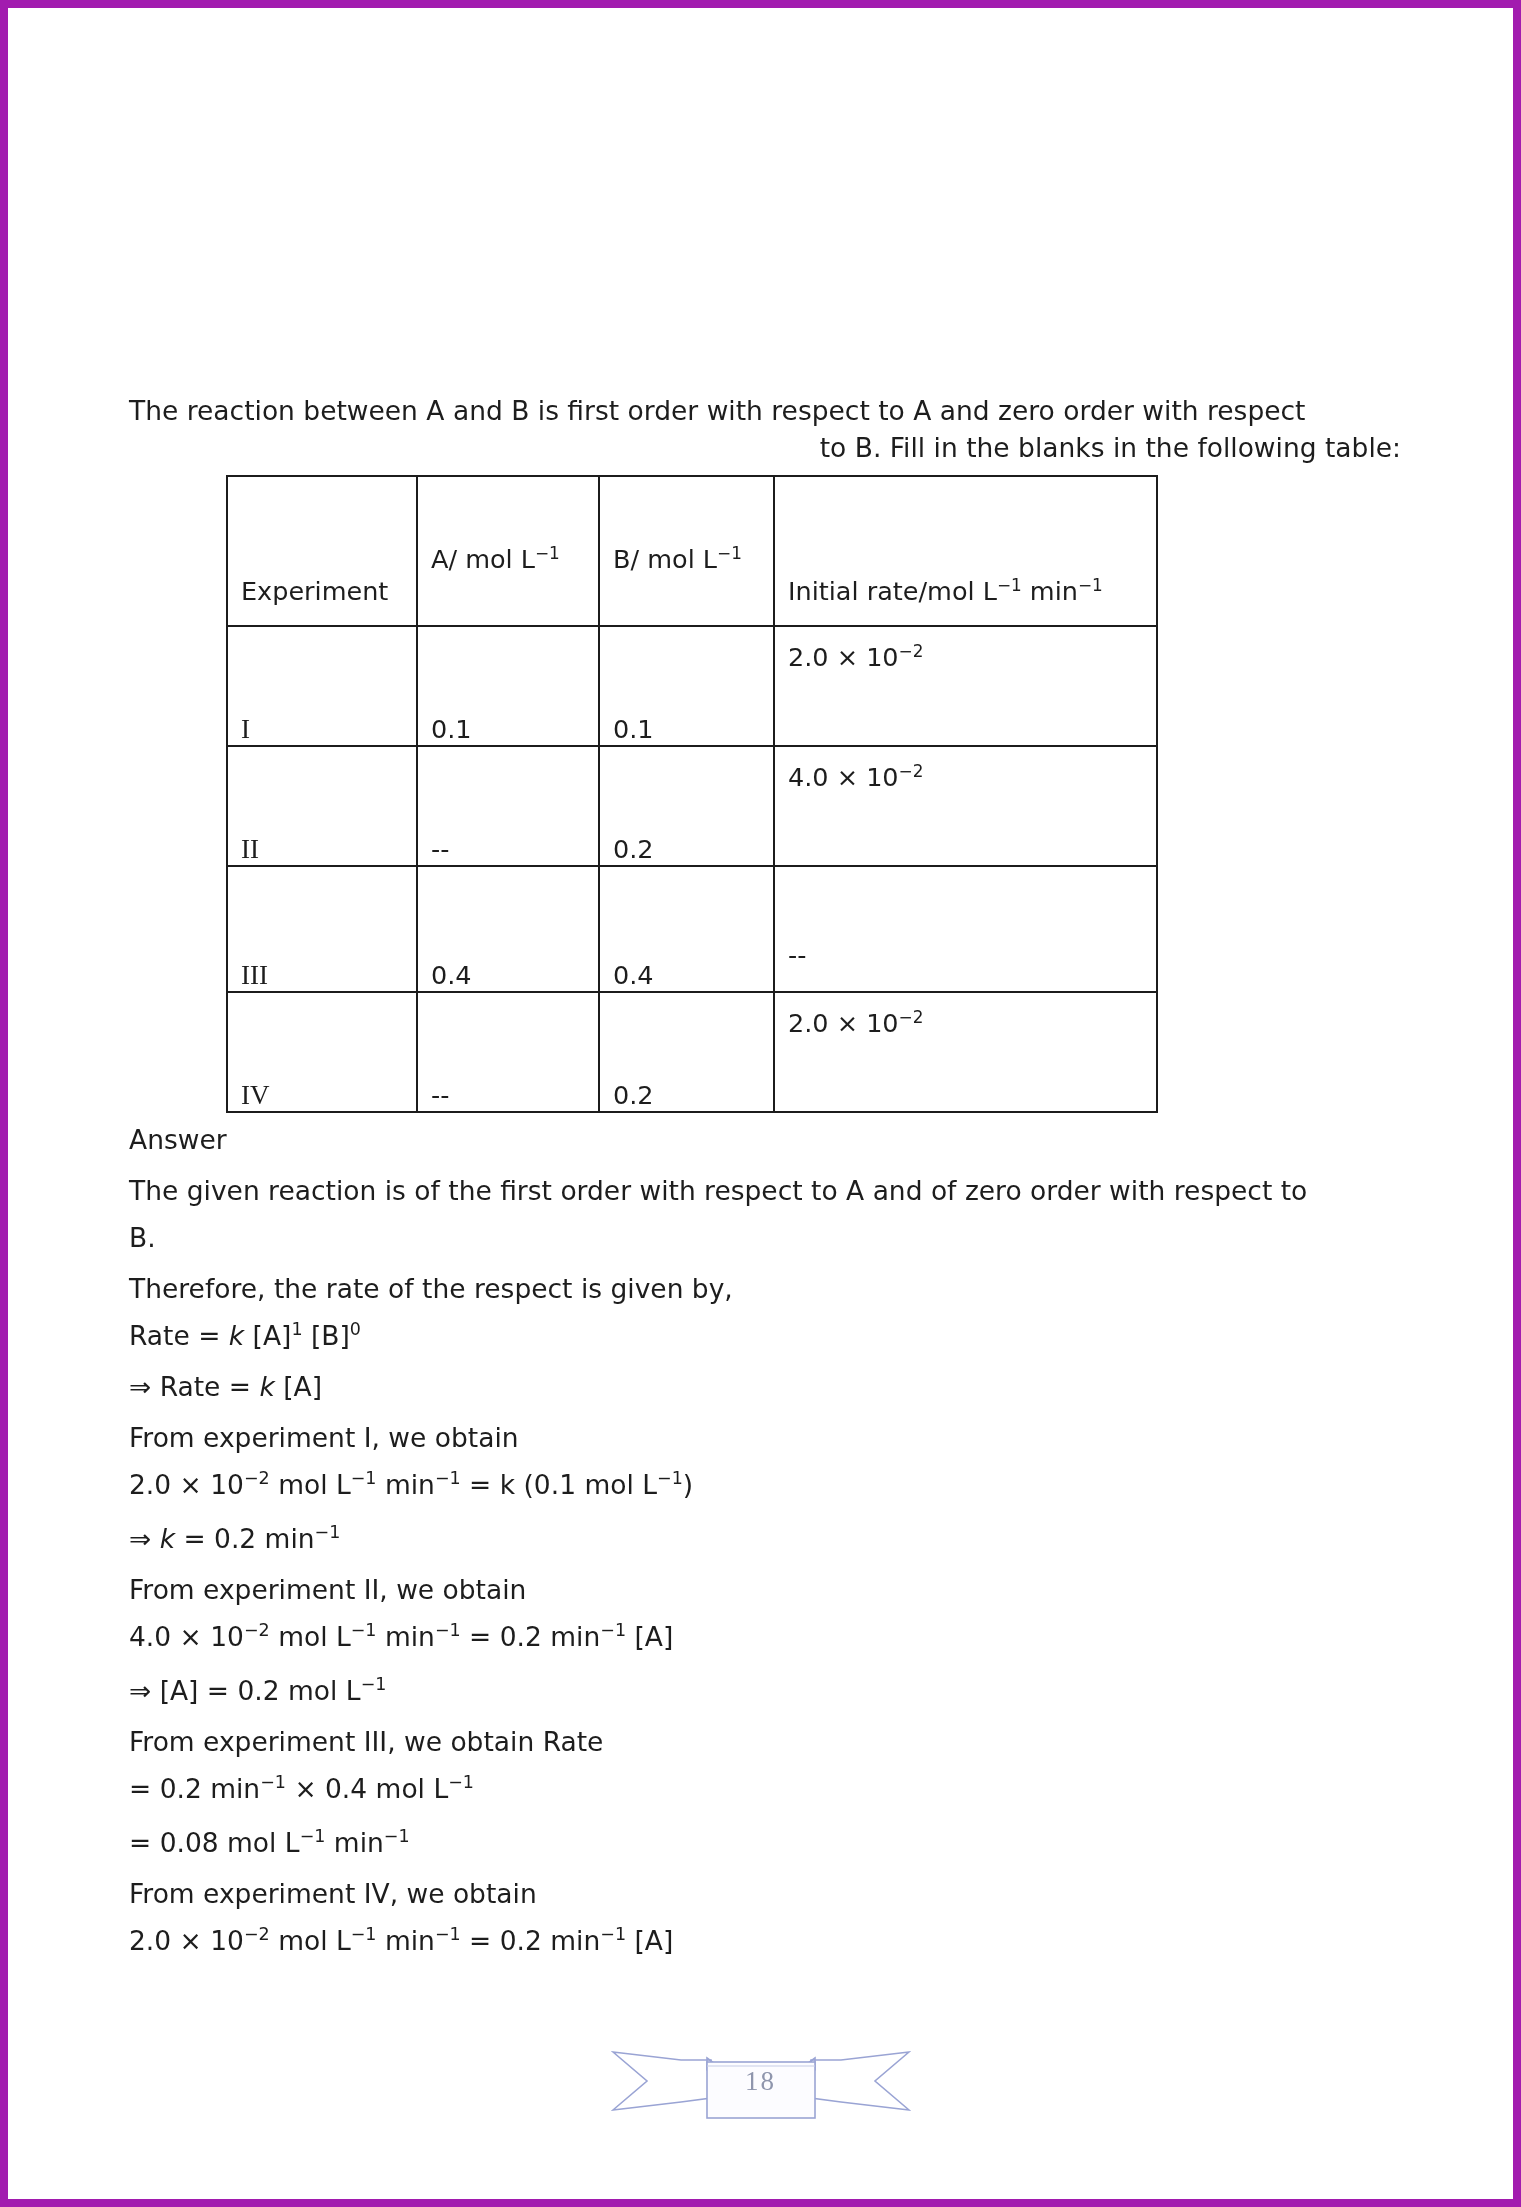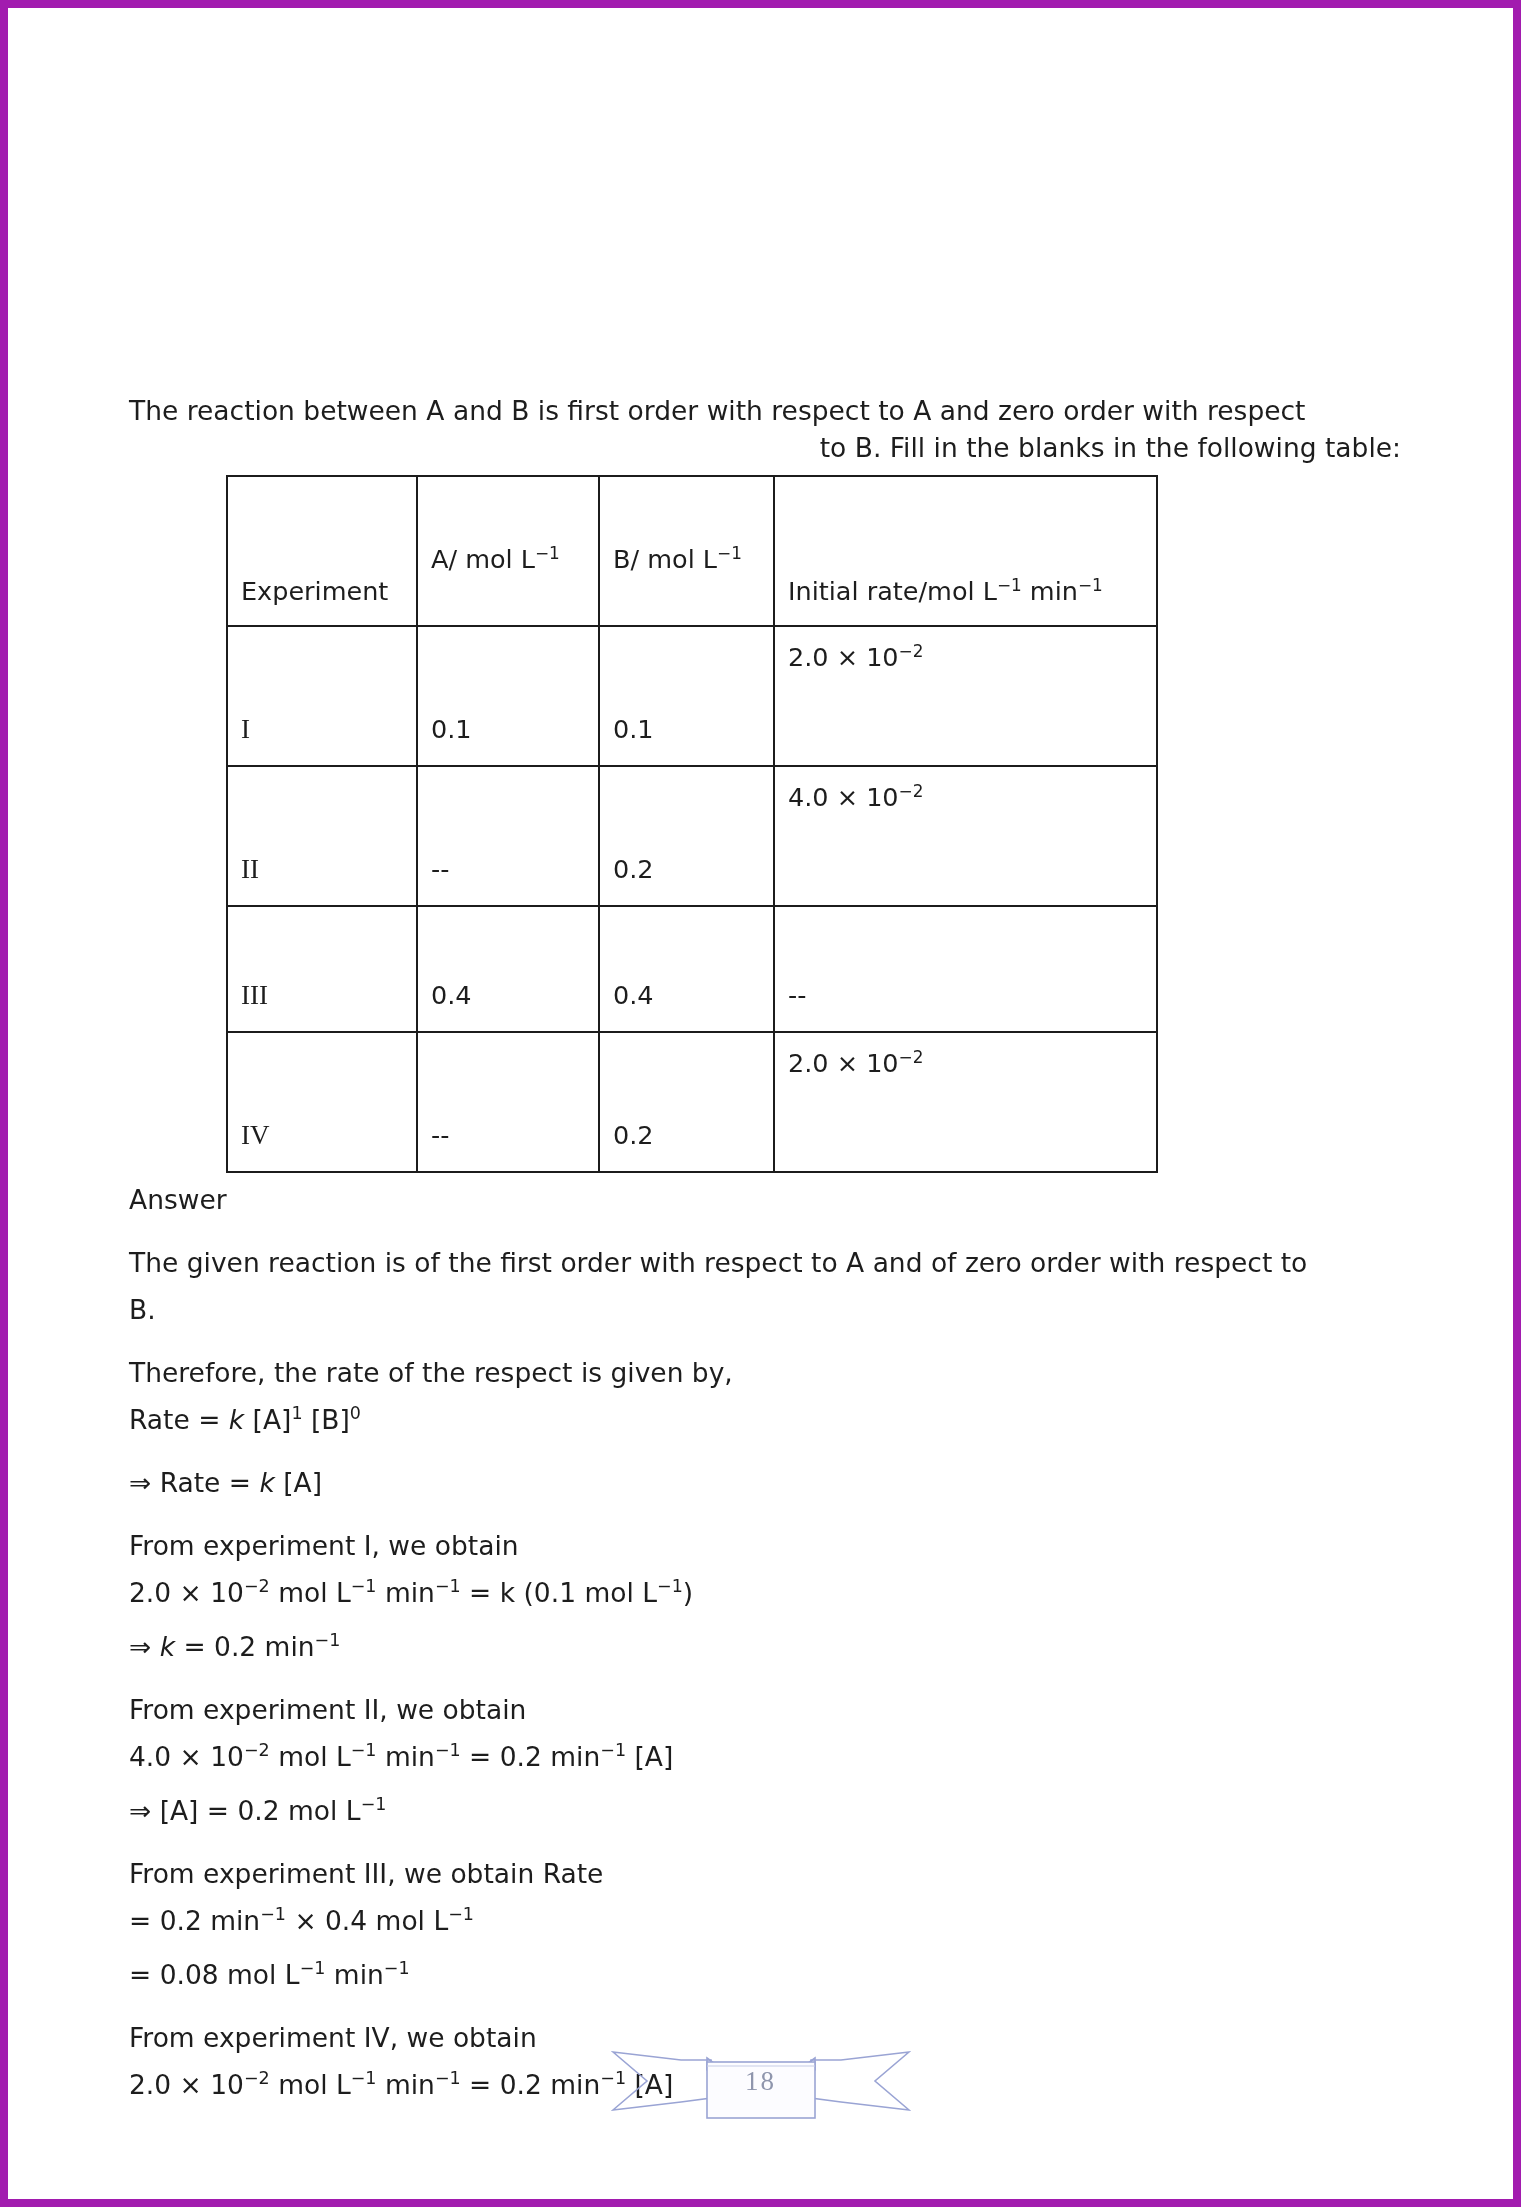--- a/index.html
+++ b/index.html
@@ -65,21 +65,20 @@
   table.exp td.hdr-low {
     height: 98px;
     padding-bottom: 18px;
   }
   table.exp td.hdr-mid {
     height: 98px;
     padding-bottom: 50px;
   }
   table.exp td.body {
     height: 104px;
-    padding-bottom: 20px;
   }
   table.exp td.body.rate {
     vertical-align: top;
     padding-top: 14px;
   }
   table.exp td.body.dash-rate {
     vertical-align: bottom;
     padding-bottom: 20px;
   }
   .c1 { width: 190px; }
@@ -92,21 +91,21 @@
   
   .answer-block { margin-top: 8px; }
   .line {
     font-size: 26.5px;
     line-height: 37px;
     color: #1d1d1d;
     margin: 0;
     padding: 0;
   }
   .gap-sm { margin-top: 10px; }
-  .gap-md { margin-top: 26px; }
+  .gap-md { margin-top: 14px; }
   .gap-lg { margin-top: 17px; }
 
   .ital { font-style: italic; }
   sup { font-size: 0.66em; line-height: 0; vertical-align: super; }
 
   
   .ribbon {
     position: absolute;
     left: 50%;
     top: 2022px;

